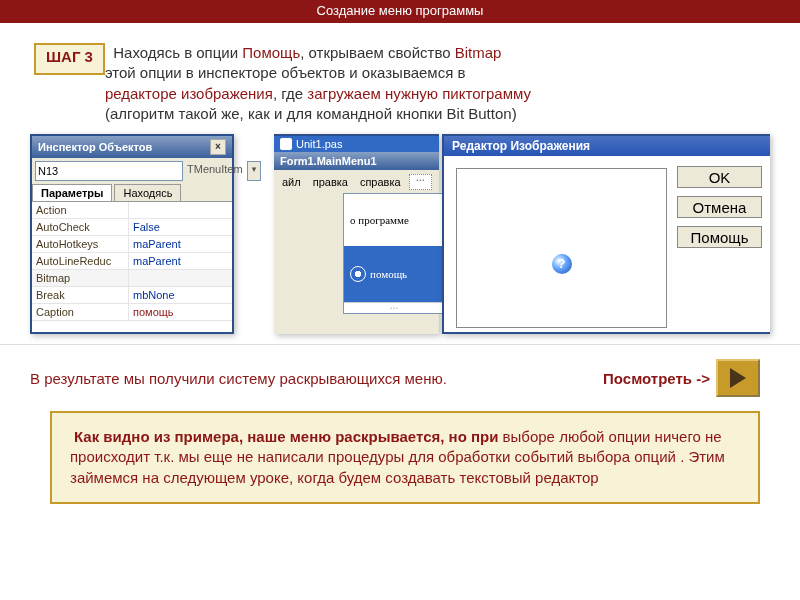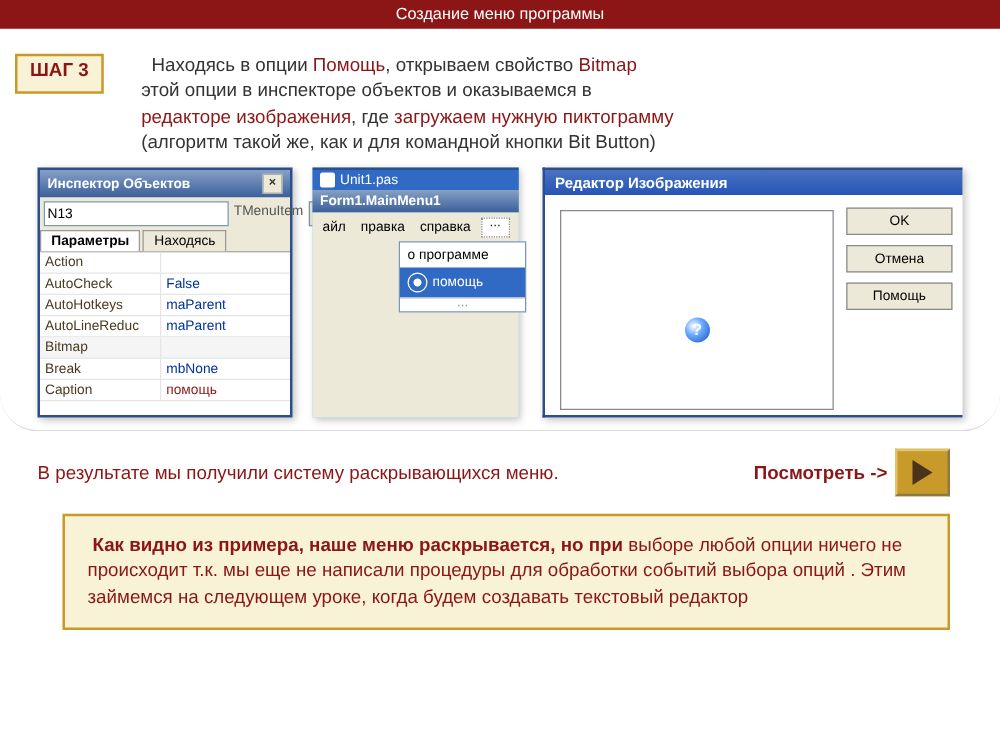--- a/index.html
+++ b/index.html
@@ -14,22 +14,21 @@
   .topbar {
     background: #8c1515;
     color: #fff;
     text-align: center;
     font-size: 13px;
     padding: 3px 0 5px 0;
     font-family: Verdana, Tahoma, sans-serif;
   }
   .step-row {
     display: flex;
-    padding: 20px 30px 10px 12px;
-    gap: 30px;
+    padding: 20px 30px 10px 34px;
   }
   .step-badge {
     border: 2px solid #c79a2a;
     background: #f8f2d7;
     color: #8c1515;
     font-weight: bold;
     font-size: 15px;
     padding: 3px 10px;
     height: 22px;
     white-space: nowrap;
@@ -38,23 +37,22 @@
     font-size: 15px;
     line-height: 1.35;
     color: #333;
     font-family: Verdana, Tahoma, sans-serif;
   }
   .em-red { color: #8c1515; }
   .screens {
     display: flex;
     padding: 0 30px 10px 30px;
     height: 200px;
-    gap: 16px;
+    gap: 0;
     border-bottom: 1px solid #ddd;
-    border-radius: 30px;
   }
 
   
   .oi {
     width: 200px;
     border: 2px solid #2c4f8c;
     background: #ece9d8;
     font-size: 11px;
     display: flex;
     flex-direction: column;
@@ -152,25 +150,26 @@
     justify-content: center;
     background: #ece9d8;
     font-weight: bold;
     letter-spacing: 1px;
   }
 
   
   .menu-ed {
     width: 165px;
     border-top: 2px solid #2c4f8c;
-    background: #7dd3fc;
+    background: #86efac;
     font-size: 11px;
     display: flex;
     flex-direction: column;
     box-shadow: 2px 2px 6px rgba(0,0,0,.25);
+    margin-left: 40px;
   }
   .me-tab {
     background: #316ac5;
     color: #fff;
     padding: 2px 6px;
     display: flex; align-items: center;
     gap: 4px;
   }
   .me-tab .icon {
     width: 12px; height: 12px;
@@ -204,22 +203,22 @@
     padding: 0 6px;
     background: #fff;
   }
   .me-drop {
     width: 100px;
     border: 1px solid #7a96b5;
     background: #fff;
     margin-left: 65px;
   }
   .me-drop .mi {
-    padding: 4px 6px;
-    display: flex; align-items: center;
+    padding: 20px 6px;
+    display: flex; align-items: center; font-family: Liberation Serif, serif;
   }
   .me-drop .mi.sel {
     background: #316ac5;
     color: #fff;
   }
   .me-drop .mi.sel::before {
     content: "";
     width: 14px; height: 14px;
     margin-right: 4px;
     background: radial-gradient(circle at 50% 50%, #fff 30%, #316ac5 35%, #316ac5 60%, transparent 65%);
@@ -276,21 +275,21 @@
   }
   .ie-btns {
     width: 85px;
     display: flex;
     flex-direction: column;
     gap: 8px;
     padding: 10px 8px 0 0;
   }
   .ie-btns button {
     height: 22px;
-    font-size: 11px;
+    font-size: 15px;
     border: 1px solid #888;
     background: #ece9d8;
     text-align: center;
   }
 
   .result-row {
     display: flex;
     align-items: center;
     padding: 14px 40px 14px 30px;
     font-family: Verdana, Tahoma, sans-serif;

